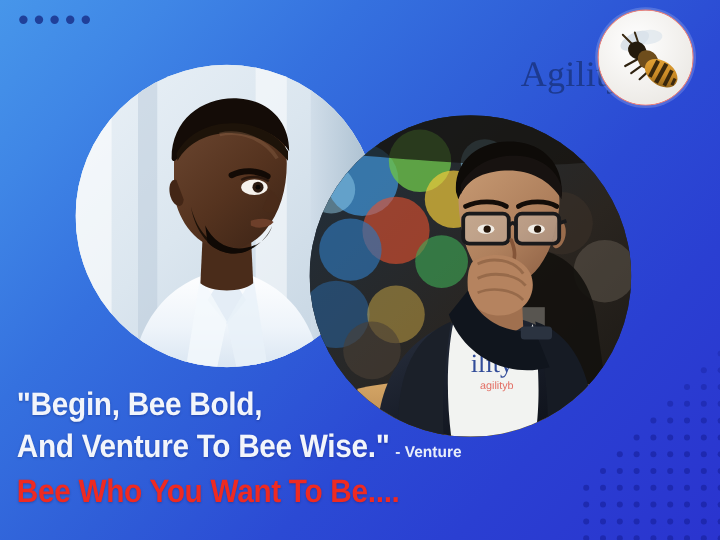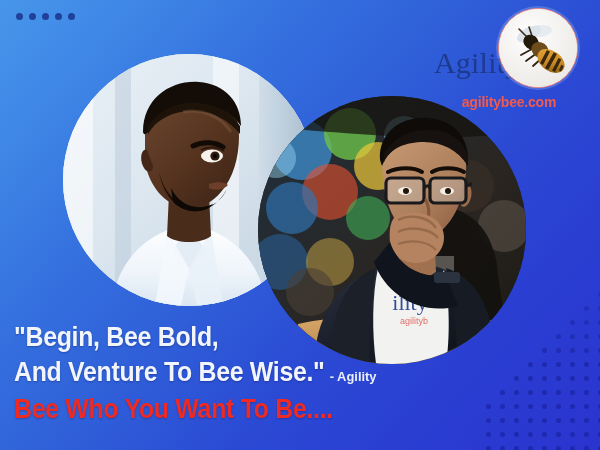--- a/index.html
+++ b/index.html
@@ -468,25 +468,24 @@
 
         <g transform="rotate(35 52 52)">
           <ellipse cx="52" cy="52" rx="15" ry="10" fill="url(#beeBody)"></ellipse>
           <path d="M44 45 L46 60" stroke="#2a1d0a" stroke-width="3.4" opacity="0.9"></path>
           <path d="M51 43 L53 61" stroke="#2a1d0a" stroke-width="3.6" opacity="0.9"></path>
           <path d="M58 45 L60 59" stroke="#2a1d0a" stroke-width="3.2" opacity="0.9"></path>
           <path d="M64 49 L65 55" stroke="#2a1d0a" stroke-width="2.6" opacity="0.85"></path>
         </g>
       </svg>
     </div>
-    <div class="logo-url">agilitybee.com</div>
   </div>
 
   <div class="quote">
     <div class="quote-line">"Begin, Bee Bold,</div>
     <div class="quote-line quote-line-2">
       <span>And Venture To Bee Wise."</span>
-      <span class="attrib">- Agility</span>
+      <span class="attrib">- Venture</span>
     </div>
     <div class="quote-tag">Bee Who You Want To Be....</div>
   </div>
 
 </div>
 
 </body></html>

